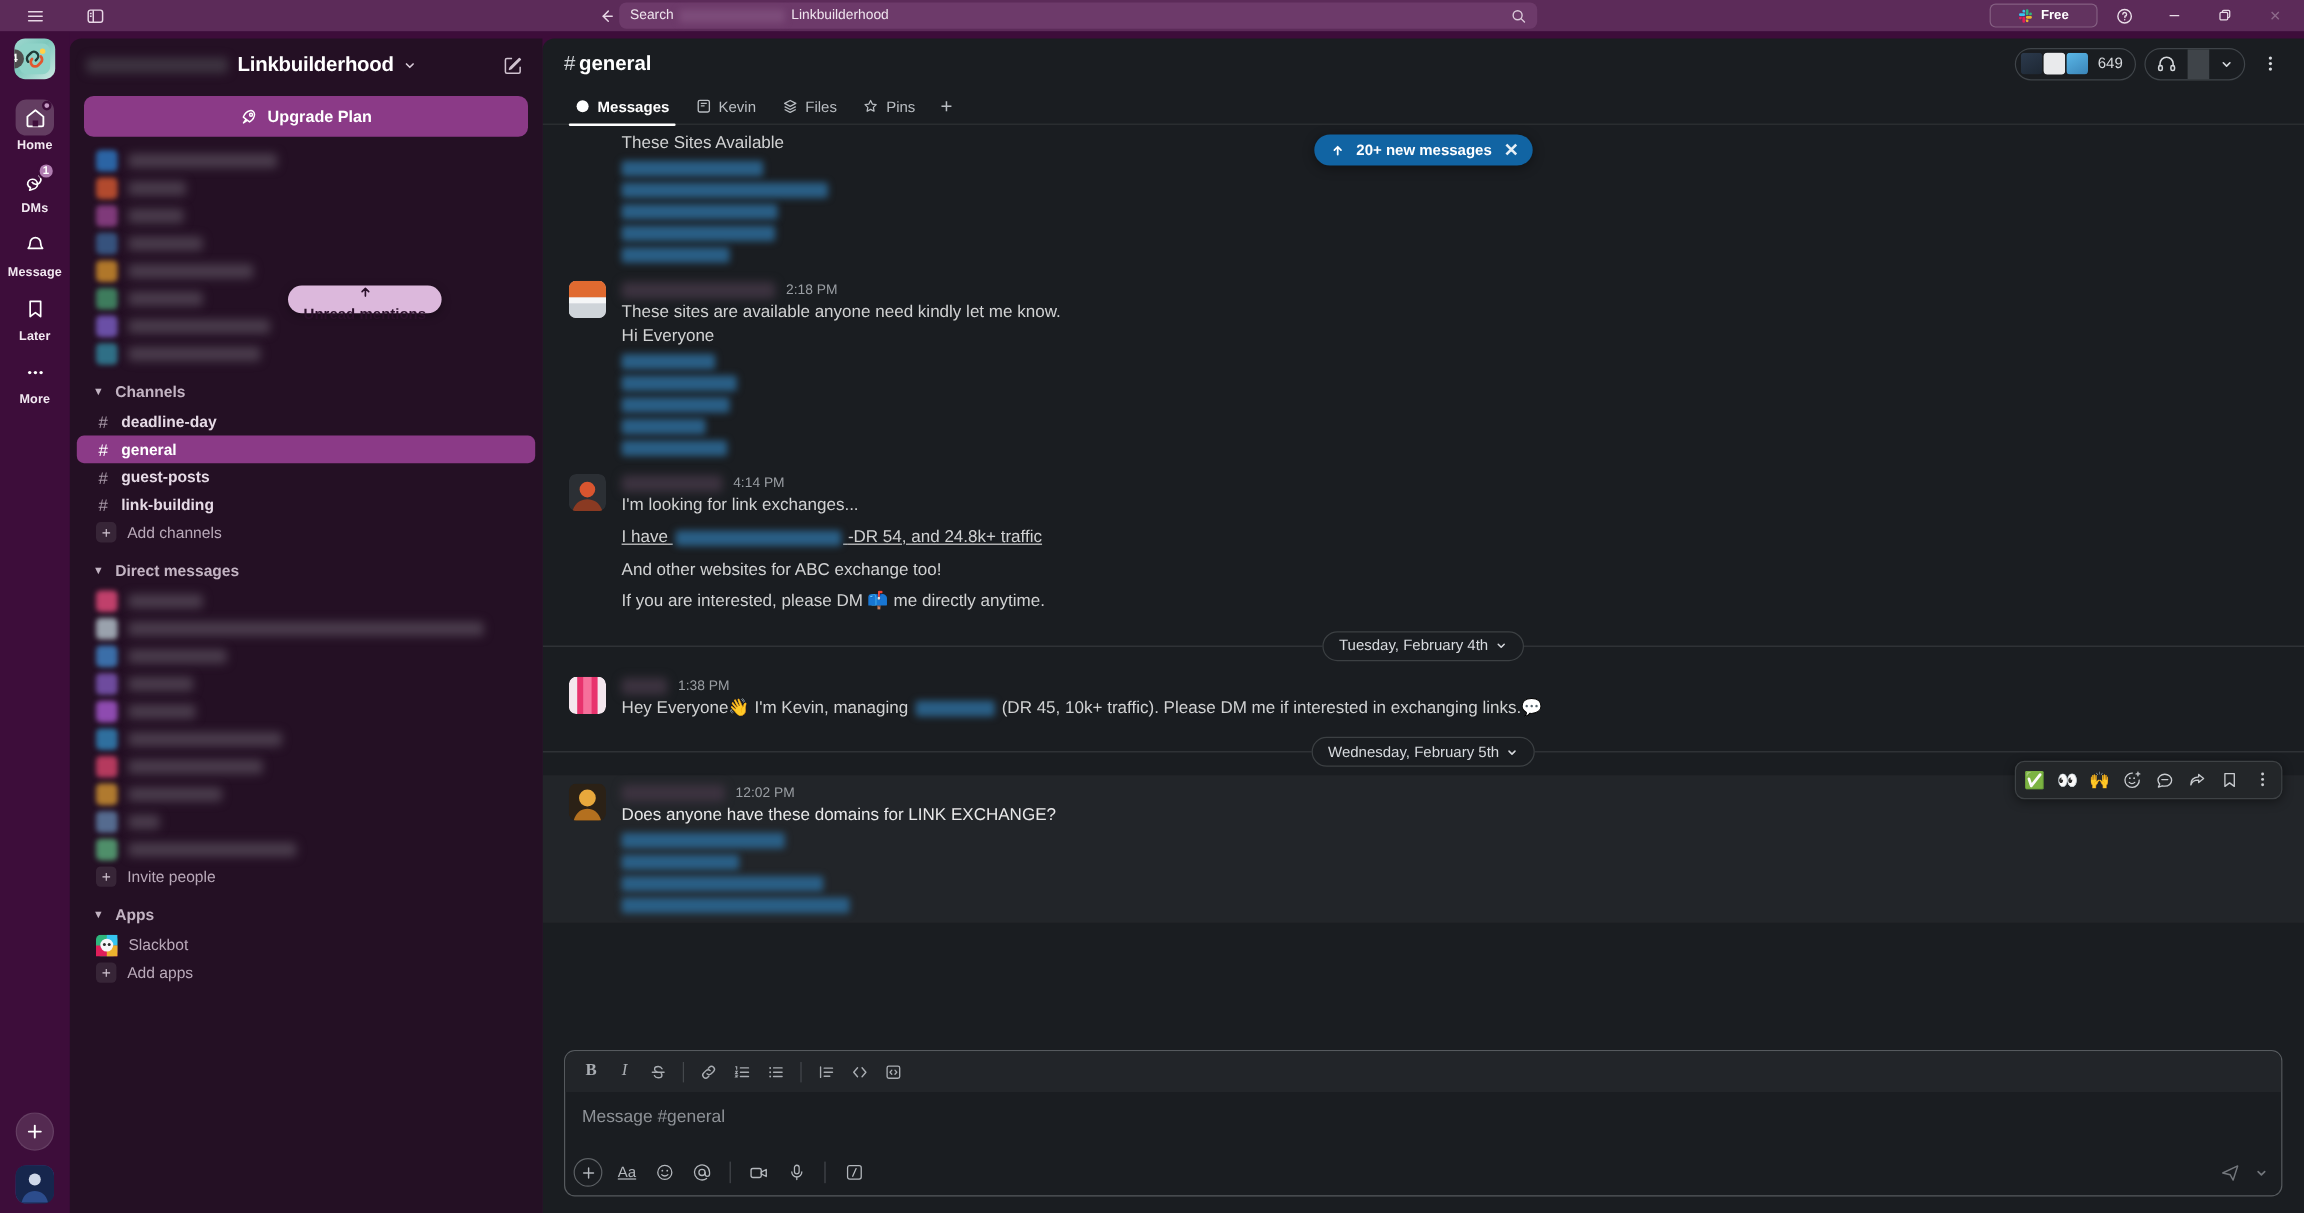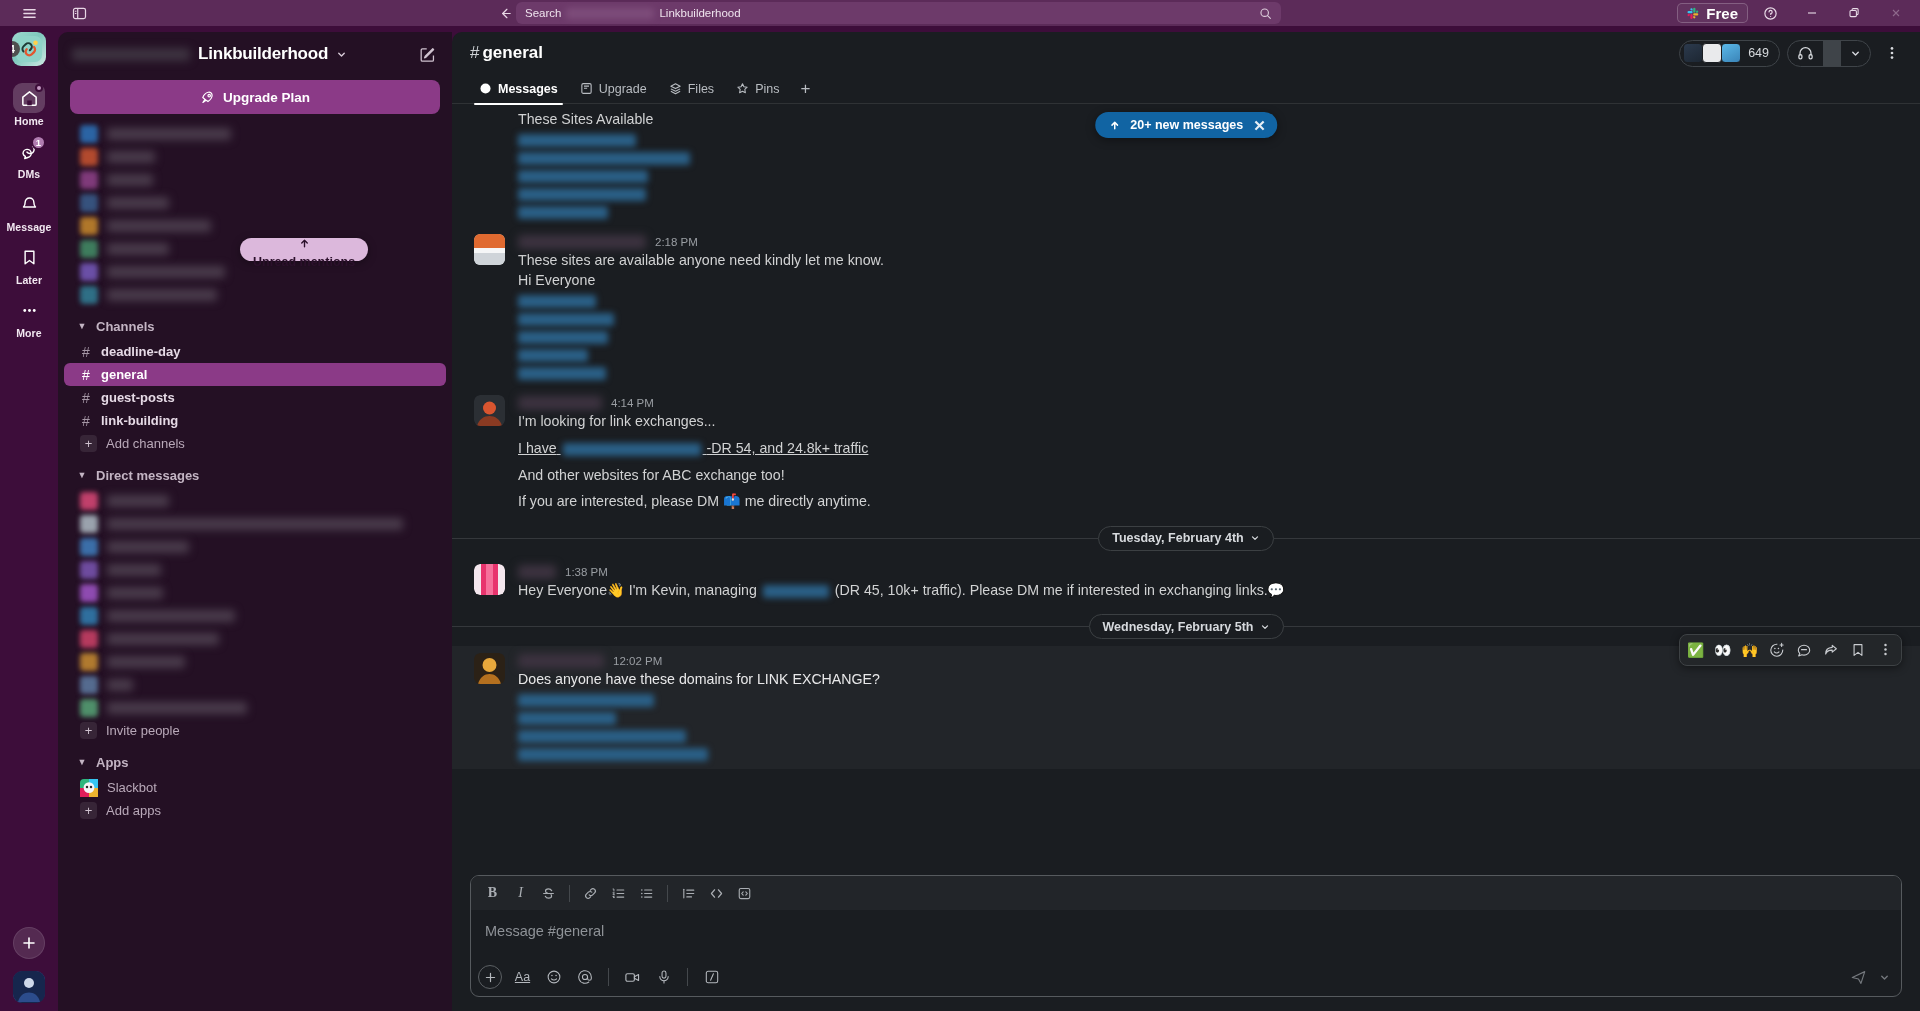--- a/index.html
+++ b/index.html
@@ -34,21 +34,21 @@
     background: #7d4c7a; border-radius: 2px; filter: blur(3px);
   }
   .searchbar .sb-right { margin-left: auto; opacity: .85; display: flex; }
   .tb-right {
     position: absolute; right: 0; top: 0; height: 26px;
     display: flex; align-items: center; gap: 2px; padding-right: 4px;
   }
   .free-btn {
     display: flex; align-items: center; gap: 6px; height: 20px;
     border: 1px solid rgba(255,255,255,.22); border-radius: 5px;
-    padding: 0 9px; font-size: 15px; font-weight: 700; color: #fff;
+    padding: 0 23px; font-size: 11px; font-weight: 700; color: #fff;
     cursor: pointer; background: rgba(255,255,255,.04);
   }
   .win-btn {
     width: 40px; height: 26px; display: flex; align-items: center; justify-content: center;
     color: #e9dce8; cursor: pointer;
   }
 
   
   .rail {
     position: absolute; left: 0; top: 26px; width: 58px; height: 985px;
@@ -240,21 +240,21 @@
   }
   .continuation { padding-top: 1px; }
   .date-div {
     display: flex; align-items: center; height: 34px; margin: 6px 0 2px;
     position: relative;
   }
   .date-div .rule { flex: 1; height: 1px; background: #35383c; }
   .date-pill {
     height: 25px; border: 1px solid #3c4043; background: #1a1d21; border-radius: 13px;
     display: flex; align-items: center; gap: 6px; padding: 0 13px;
-    font-size: 12.5px; font-weight: 700; color: #d7dade; cursor: pointer;
+    font-size: 12.5px; font-weight: 400; color: #d7dade; cursor: pointer;
   }
   .hover-toolbar {
     position: absolute; right: 18px; top: -12px; height: 32px;
     background: #232629; border: 1px solid #3e4245; border-radius: 8px;
     display: flex; align-items: center; padding: 0 3px; gap: 1px;
     box-shadow: 0 2px 9px rgba(0,0,0,.45); z-index: 6;
   }
   .ht-btn {
     width: 26px; height: 26px; display: flex; align-items: center; justify-content: center;
     border-radius: 5px; cursor: pointer; color: #c9ccd0; font-size: 14px;
@@ -680,21 +680,21 @@
       </span>
       <span>Messages</span>
     </div>
     <div class="tab">
       <span>
         <svg width="13" height="13" viewBox="0 0 14 14" fill="none" stroke="currentColor" stroke-width="1.2" stroke-linejoin="round">
           <rect x="2" y="1.8" width="10" height="10.4" rx="1.5"></rect>
             <path d="M4.3 4.4h5.4M4.3 6.7h3.4"></path>
         </svg>
       </span>
-      <span>Upgrade</span>
+      <span>Kevin</span>
     </div>
     <div class="tab">
       <span>
         <svg width="13" height="13" viewBox="0 0 14 14" fill="none" stroke="currentColor" stroke-width="1.15" stroke-linejoin="round">
           <path d="M7 1.9l5 2.6-5 2.6-5-2.6 5-2.6z"></path>
             <path d="M2 7.4l5 2.6 5-2.6"></path>
             <path d="M2 10l5 2.6L12 10"></path>
         </svg>
       </span>
       <span>Files</span>

